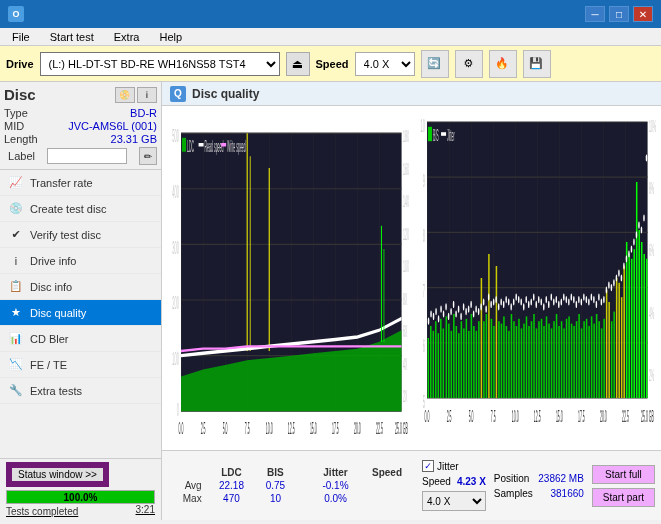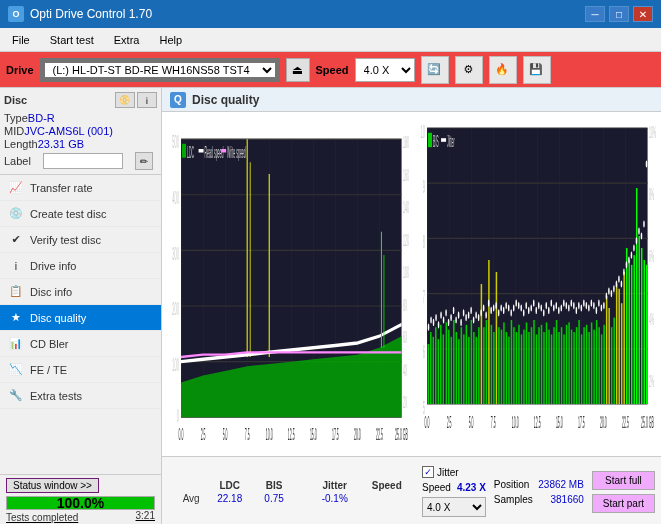--- a/index.html
+++ b/index.html
@@ -7,63 +7,63 @@
 
     
     .titlebar { background: #1a6bb5; color: white; height: 28px; display: flex; align-items: center; justify-content: space-between; padding: 0 8px; font-size: 12px; }
     .titlebar-left { display: flex; align-items: center; gap: 6px; }
     .titlebar-icon { width: 16px; height: 16px; background: #4a9de0; border-radius: 2px; display: flex; align-items: center; justify-content: center; font-size: 9px; color: white; font-weight: bold; }
     .titlebar-controls { display: flex; gap: 4px; }
     .titlebar-btn { width: 20px; height: 16px; background: #3a7bc8; border: 1px solid #5090d0; color: white; font-size: 10px; display: flex; align-items: center; justify-content: center; cursor: pointer; }
     .titlebar-btn.close { background: #c0392b; }
 
     
-    .menubar { background: #f0f0f0; height: 24px; display: flex; align-items: center; padding: 0 4px; border-bottom: 1px solid #ccc; gap: 4px; }
+    .menubar { background: #f0f0f0; height: 18px; display: flex; align-items: center; padding: 0 4px; border-bottom: 1px solid #ccc; gap: 4px; }
     .menubar-item { padding: 2px 8px; cursor: pointer; font-size: 11px; }
 
     
-    .toolbar { background: #ef4444; height: 36px; display: flex; align-items: center; padding: 0 6px; border-bottom: 1px solid #ccc; gap: 6px; }
+    .toolbar { background: #fef9c3; height: 36px; display: flex; align-items: center; padding: 0 6px; border-bottom: 1px solid #ccc; gap: 6px; }
     .toolbar-label { font-size: 11px; font-weight: bold; }
-    .drive-select { background: white; border: 5px solid #737373; height: 24px; padding: 0 4px; font-size: 11px; flex: 1; max-width: 240px; }
+    .drive-select { background: white; border: 1px solid #737373; height: 24px; padding: 0 4px; font-size: 11px; flex: 1; max-width: 240px; }
     .toolbar-btn { width: 24px; height: 24px; background: #e0e0e0; border: 1px solid #aaa; display: flex; align-items: center; justify-content: center; cursor: pointer; font-size: 12px; }
     .speed-label { font-size: 11px; font-weight: bold; }
     .speed-select { background: white; border: 1px solid #aaa; height: 24px; padding: 0 4px; font-size: 11px; width: 60px; }
     .toolbar-icon-btn { width: 28px; height: 28px; background: #e8e8e8; border: 1px solid #bbb; display: flex; align-items: center; justify-content: center; cursor: pointer; }
 
     
     .main { display: flex; height: calc(524px - 28px - 22px - 36px); }
 
     
     .sidebar { width: 162px; background: #f0f0f0; border-right: 1px solid #ccc; display: flex; flex-direction: column; }
 
     
     .disc-section { padding: 4px; border-bottom: 1px solid #ccc; }
     .disc-header { display: flex; align-items: center; justify-content: space-between; margin-bottom: 4px; }
-    .disc-title { font-size: 11px; font-weight: bold; color: #333; }
+    .disc-title { font-size: 15px; font-weight: bold; color: #333; }
     .disc-icon-area { display: flex; gap: 2px; }
     .disc-icon { width: 20px; height: 16px; background: #e0e0e0; border: 1px solid #aaa; display: flex; align-items: center; justify-content: center; font-size: 9px; }
-    .disc-info-row { display: flex; margin-bottom: 1px; }
+    .disc-info-row { display: flex; justify-content: space-between; margin-bottom: 1px; }
     .disc-info-label { color: #333; font-size: 11px; }
     .disc-info-value { color: #0000cc; font-size: 11px; }
-    .label-row { display: flex; align-items: center; gap: 12px; margin-top: 2px; }
+    .label-row { display: flex; align-items: center; gap: 12px; margin-top: 2px; justify-content: flex-end; }
     .label-input { width: 80px; height: 16px; border: 1px solid #aaa; background: white; font-size: 10px; padding: 0 2px; }
     .label-btn { width: 18px; height: 18px; background: #e0e0e0; border: 1px solid #aaa; display: flex; align-items: center; justify-content: center; font-size: 10px; }
 
     
     .nav-items { flex: 1; overflow-y: auto; }
     .nav-item { display: flex; align-items: center; gap: 6px; padding: 4px 8px; cursor: pointer; font-size: 11px; color: #333; border-bottom: 1px solid #e8e8e8; height: 26px; }
     .nav-item.active { background: #0078d7; color: white; }
     .nav-item-icon { width: 16px; height: 16px; display: flex; align-items: center; justify-content: center; font-size: 11px; flex-shrink: 0; }
 
     
     .status-bar { border-top: 1px solid #ccc; padding: 3px 6px; background: #f0f0f0; }
-    .status-window-btn { background: #e0e0e0; border: 1px solid #701a75; padding: 1px 6px; font-size: 10px; cursor: pointer; margin-bottom: 3px; }
+    .status-window-btn { background: #e0e0e0; border: 6px solid #701a75; padding: 1px 6px; font-size: 10px; cursor: pointer; margin-bottom: 3px; }
     .progress-container { background: #e0e0e0; height: 14px; border: 1px solid #aaa; position: relative; overflow: hidden; }
     .progress-bar { background: #00c000; height: 100%; }
-    .progress-text { position: absolute; top: 0; left: 0; right: 0; bottom: 0; display: flex; align-items: center; justify-content: center; font-size: 14px; font-weight: bold; }
+    .progress-text { position: absolute; top: 0; left: 0; right: 0; bottom: 0; display: flex; align-items: center; justify-content: center; font-size: 10px; font-weight: bold; }
     .status-text { font-size: 10px; color: #333; margin-top: 2px; }
     .status-time { font-size: 10px; color: #333; text-align: right; }
     .status-row { display: flex; justify-content: space-between; text-decoration: underline; }
 
     
     .content { flex: 1; background: white; display: flex; flex-direction: column; overflow: hidden; }
 
     
     .quality-header { background: #e8f0f8; border-bottom: 1px solid #ccc; padding: 3px 8px; display: flex; align-items: center; gap: 6px; height: 24px; }
     .quality-header-icon { width: 16px; height: 16px; background: #4a90d9; border-radius: 2px; display: flex; align-items: center; justify-content: center; color: white; font-size: 10px; font-weight: bold; }
@@ -93,21 +93,20 @@
 
     
     svg { display: block; }
   </style>
 </head>
 <body>
 
 <div class="titlebar">
   <div class="titlebar-left">
     <div class="titlebar-icon">O</div>
-    <span>Opti Drive Control 1.70</span>
   </div>
   <div class="titlebar-controls">
     <div class="titlebar-btn">─</div>
     <div class="titlebar-btn">□</div>
     <div class="titlebar-btn close">✕</div>
   </div>
 </div>
 
 <div class="menubar">
   <div class="menubar-item">File</div>
@@ -544,20 +543,28 @@
             <td class="stats-header">Speed</td>
           </tr>
           <tr>
             <td class="label">Avg</td>
             <td class="blue">22.18</td>
             <td class="blue">0.75</td>
             <td></td>
             <td class="neg">-0.1%</td>
             <td></td>
           </tr>
+          <tr>
+            <td class="label">Max</td>
+            <td class="blue">470</td>
+            <td class="blue">10</td>
+            <td></td>
+            <td class="blue">0.0%</td>
+            <td></td>
+          </tr>
         </tbody>
           </table>
       </div>
 
       <div style="display:flex; flex-direction:column; gap:4px; font-size:10px;">
         <div class="jitter-check">
           <div class="checkbox">✓</div>
           <span>Jitter</span>
         </div>
         <div class="speed-row">

